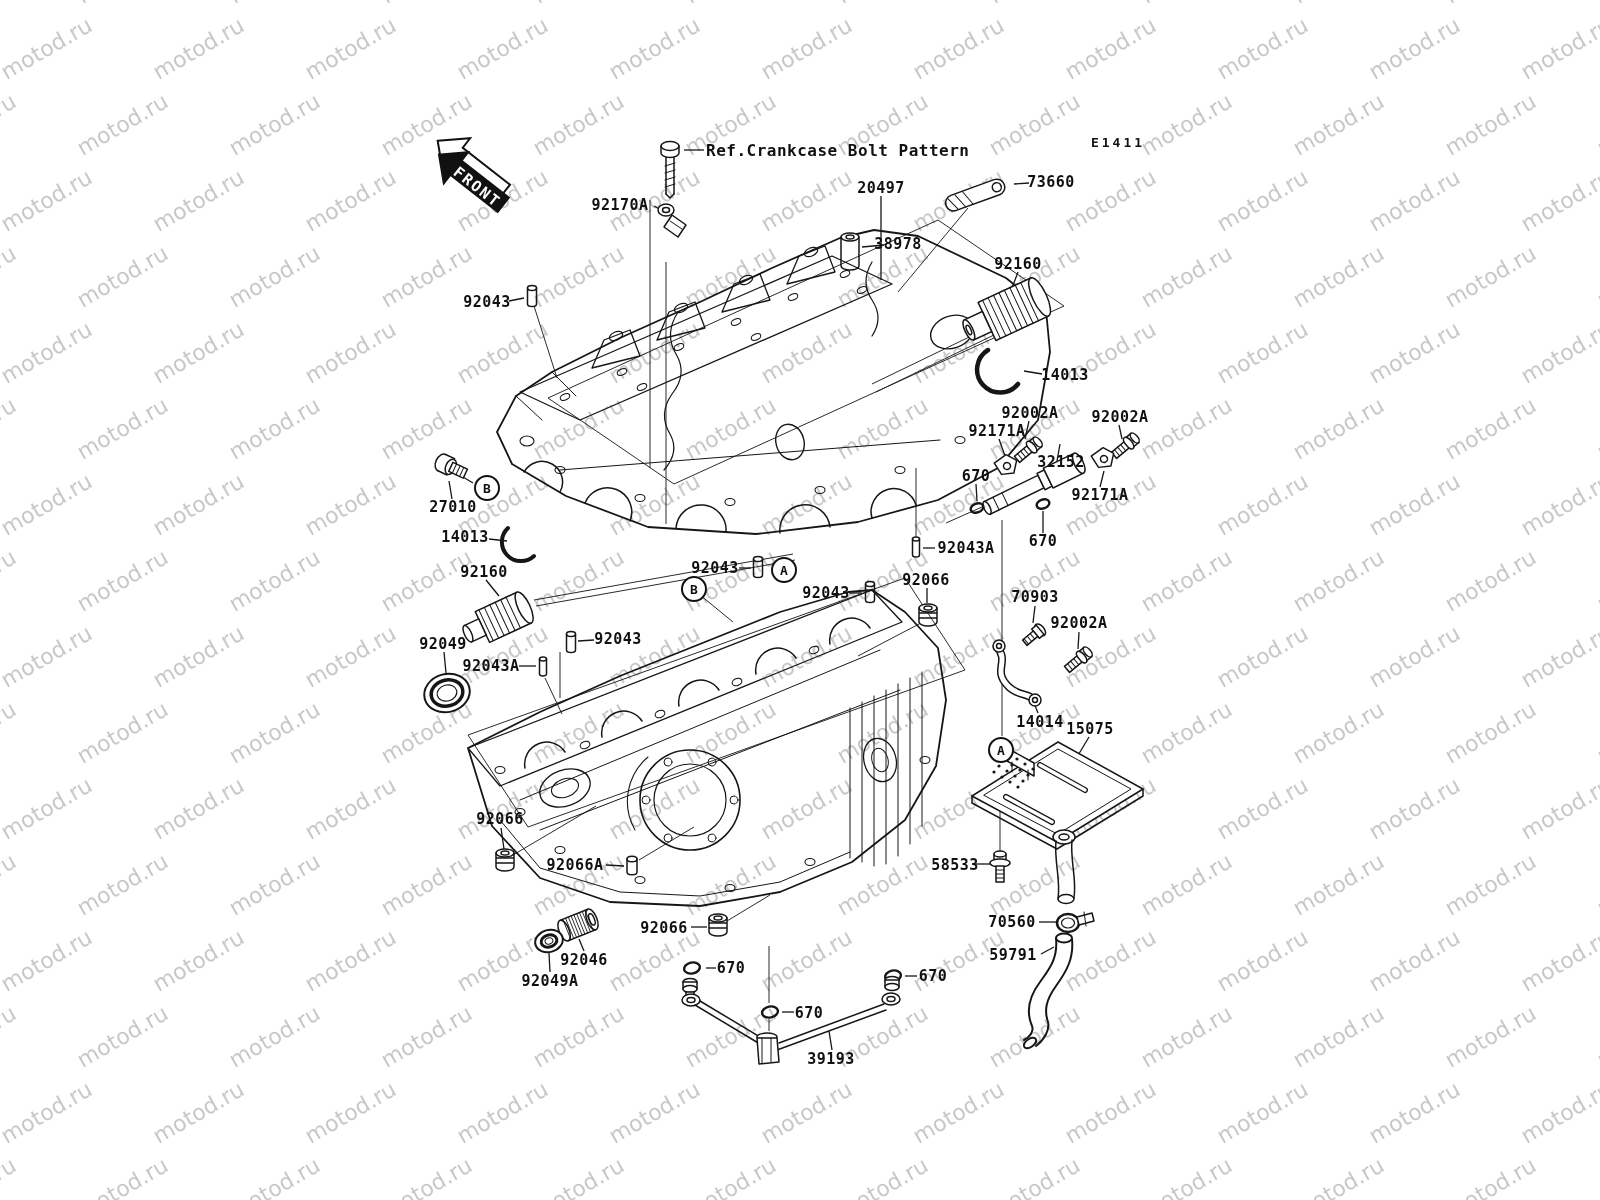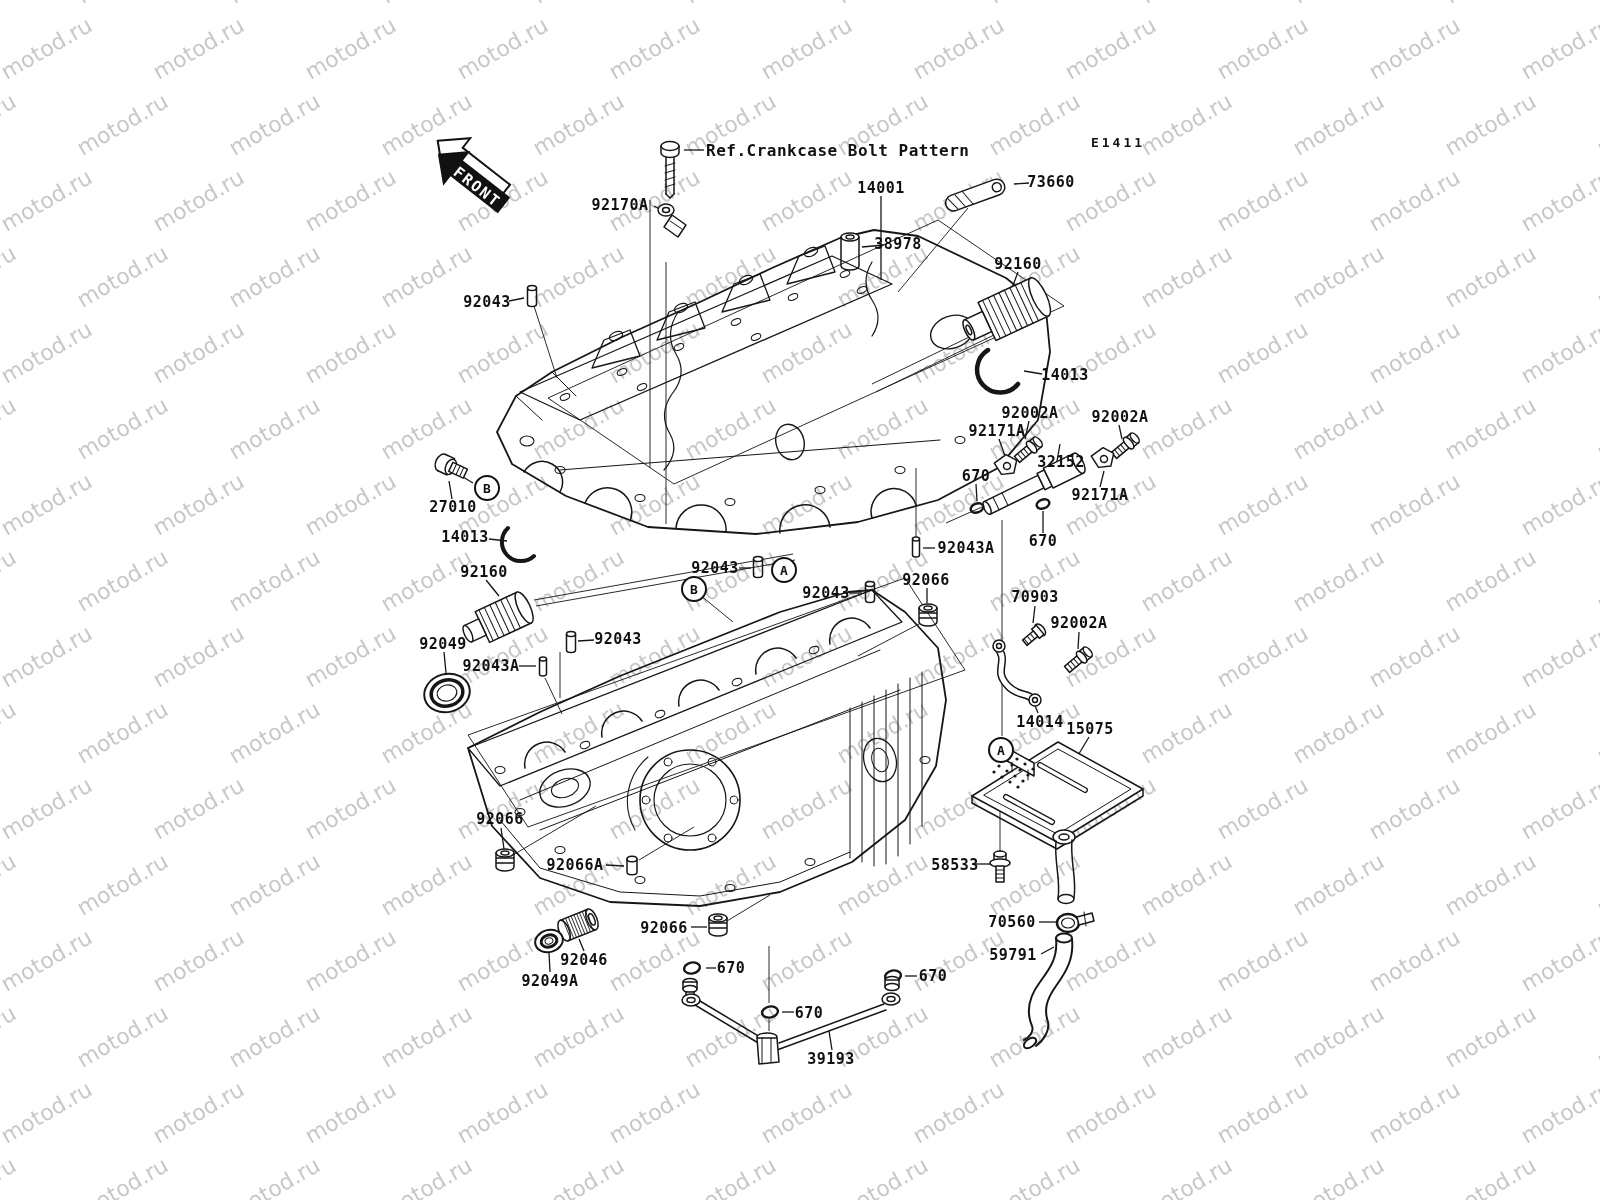--- a/index.html
+++ b/index.html
@@ -656,21 +656,21 @@
         <circle cx="1025" cy="764" r="1.6"></circle>
       <circle cx="1033" cy="769" r="1.6"></circle>
     </g>
   </svg>
 
   <div class="code" style="left:1118px;top:142px">E1411</div>
   <div class="refnote" style="left:706px;top:150px">Ref.Crankcase Bolt Pattern</div>
   <div class="front" style="left:477px;top:187px">FRONT</div>
 
   <div class="lbl" style="left:620px;top:205px">92170A</div>
-  <div class="lbl" style="left:881px;top:188px">14001</div>
+  <div class="lbl" style="left:881px;top:188px">20497</div>
   <div class="lbl" style="left:898px;top:244px">38978</div>
   <div class="lbl" style="left:1051px;top:182px">73660</div>
   <div class="lbl" style="left:1018px;top:264px">92160</div>
   <div class="lbl" style="left:1065px;top:375px">14013</div>
   <div class="lbl" style="left:487px;top:302px">92043</div>
   <div class="lbl" style="left:1030px;top:413px">92002A</div>
   <div class="lbl" style="left:997px;top:431px">92171A</div>
   <div class="lbl" style="left:1061px;top:462px">32152</div>
   <div class="lbl" style="left:1120px;top:417px">92002A</div>
   <div class="lbl" style="left:976px;top:476px">670</div>

